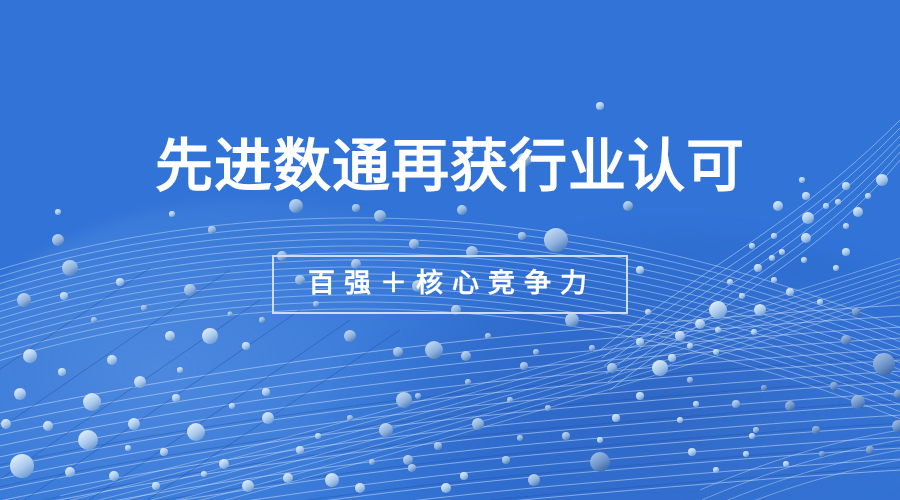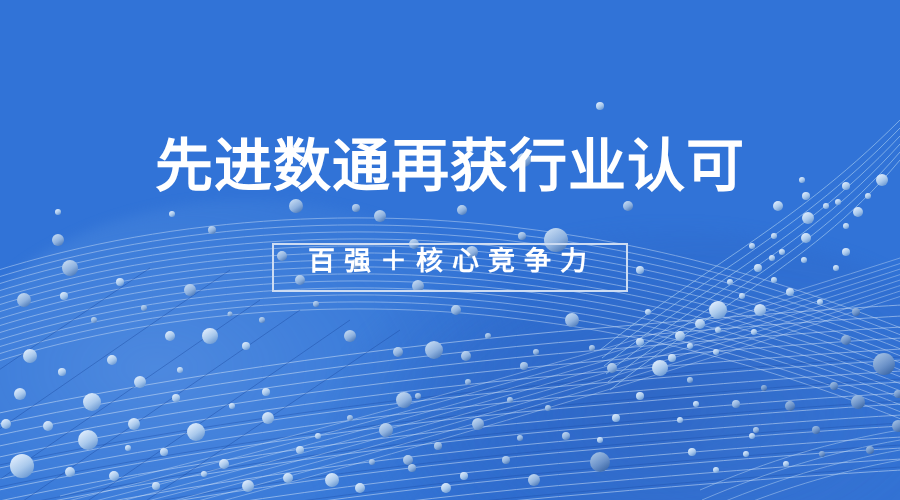--- a/index.html
+++ b/index.html
@@ -77,23 +77,23 @@
     font-family: "Liberation Serif", "DejaVu Serif", serif;
     font-weight: 700;
     font-size: 58px;
     line-height: 1.08;
     letter-spacing: 1px;
     white-space: nowrap;
     text-align: center;
   }
 
   .subtitle-box {
-    margin-top: 44px;
+    margin-top: 56px;
     border: 2px solid #cddcf2;
-    padding: 3px 30px 15px 34px;
+    padding: 13px 30px 15px 34px;
     display: inline-block;
   }
   .subtitle-text {
     color: #ffffff;
     font-family: "Liberation Serif", "DejaVu Serif", serif;
     font-weight: 700;
     font-size: 27px;
     line-height: 1;
     letter-spacing: 9px;
     white-space: nowrap;

